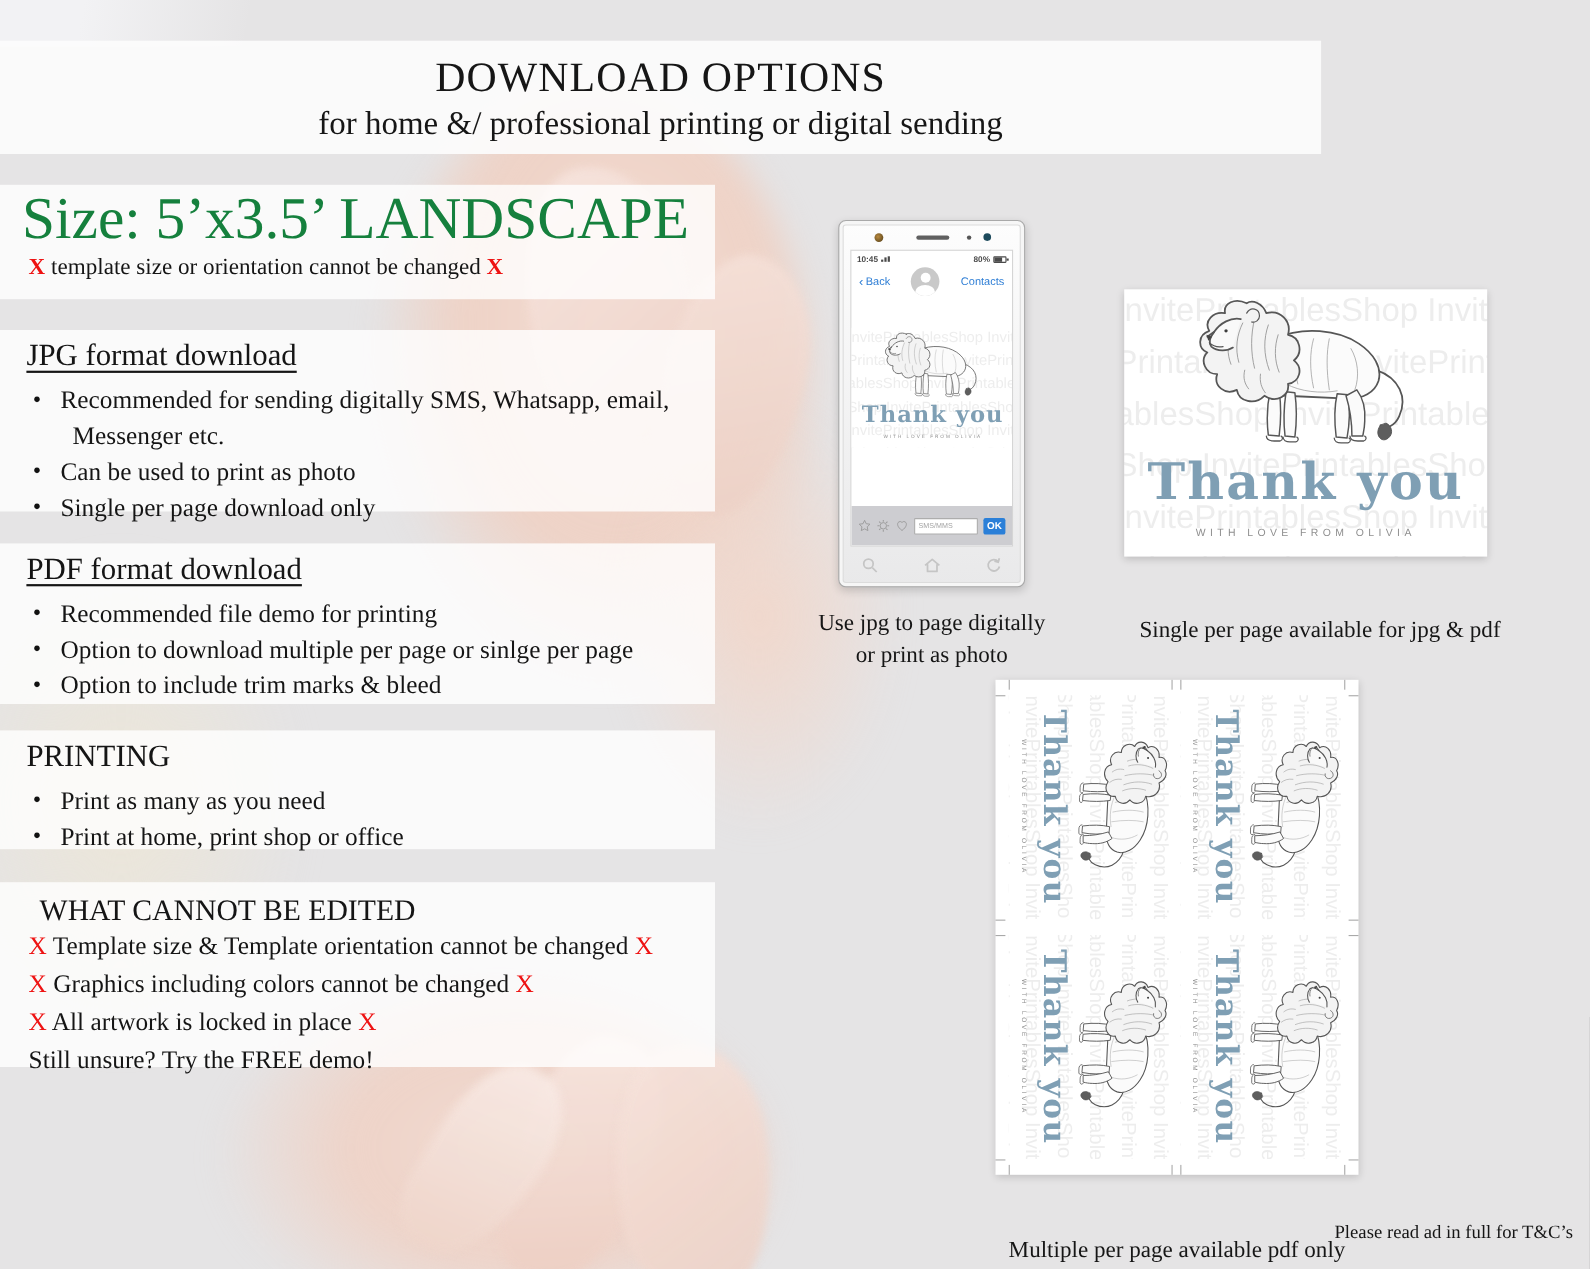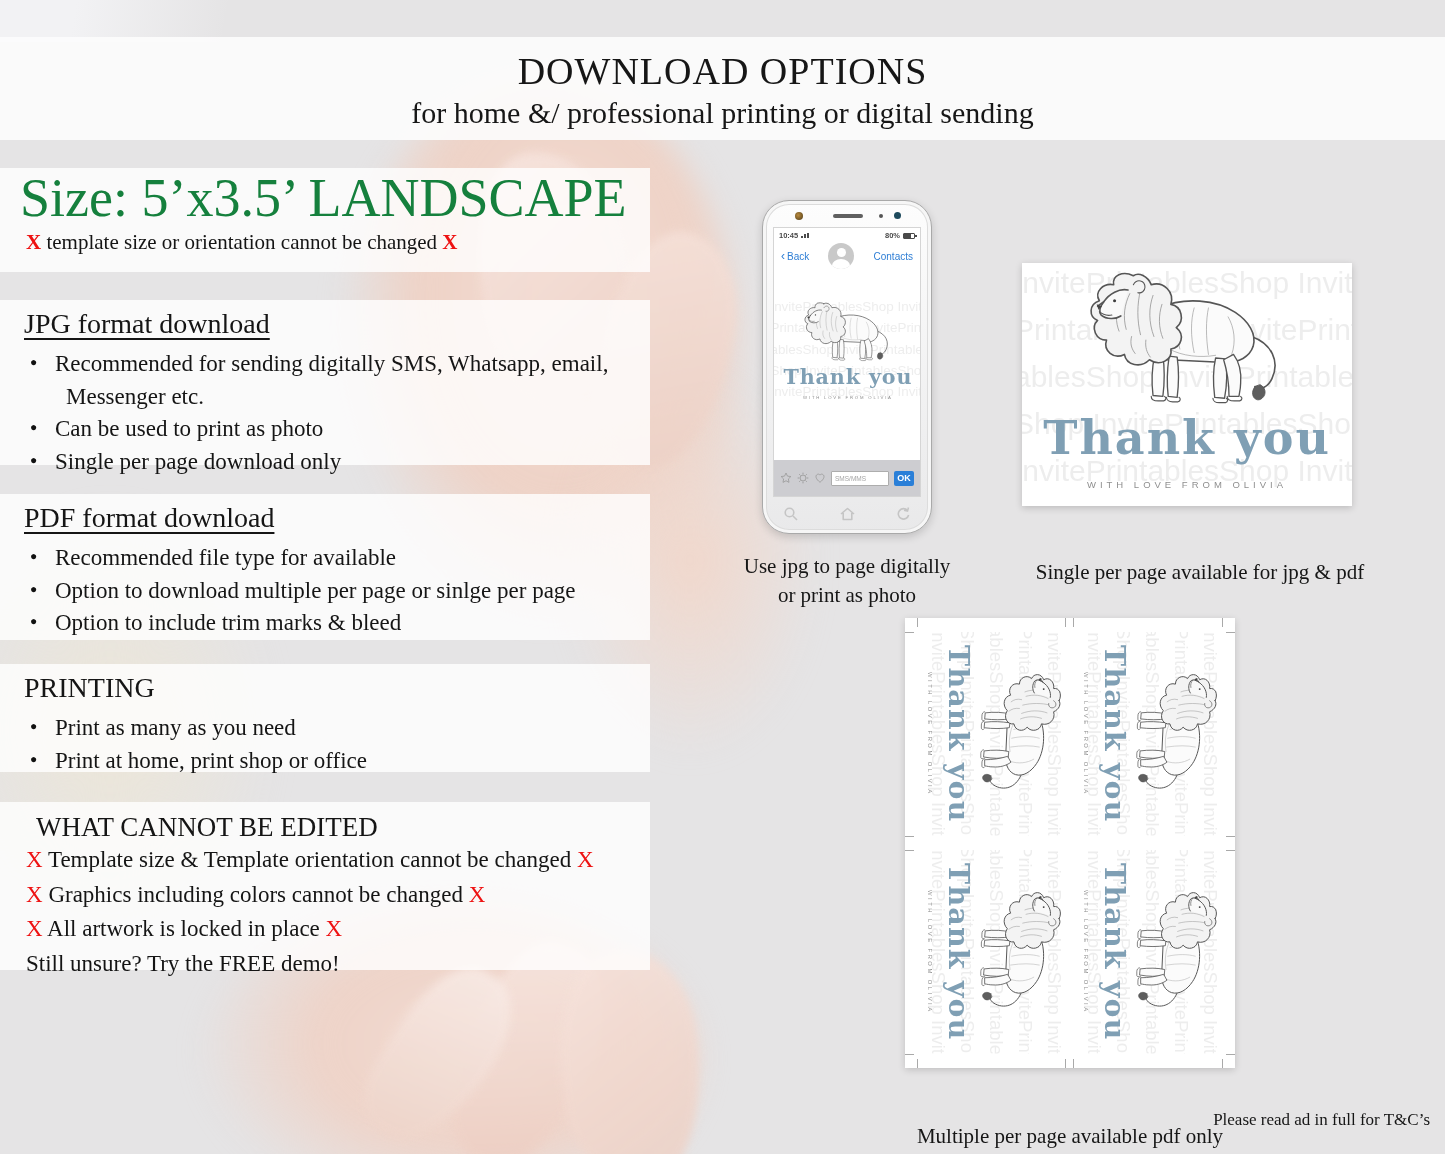--- a/index.html
+++ b/index.html
@@ -31,21 +31,21 @@
   .p4{left:480px; top:150px; width:150px; height:260px; transform:rotate(-14deg);
       border-radius:50% 50% 45% 55%/60% 40% 60% 40%;
       background:linear-gradient(150deg,#f8e7e1,#edd0c5);}
   .p5{left:600px; top:230px; width:130px; height:240px; transform:rotate(10deg);
       border-radius:50% 50% 50% 50%/62% 38% 62% 38%;
       background:linear-gradient(160deg,#f6e2da,#ecd0c5);}
   .corner{position:absolute; left:0; top:0; width:300px; height:42px;
       background:linear-gradient(100deg,#f2f2f4 25%, rgba(242,242,244,0) 75%);}
 
   
-  .band-title{position:absolute; left:0; top:37px; width:1445px; height:103px;
+  .band-title{position:absolute; left:0; top:37px; width:1201px; height:103px;
       background:rgba(252,252,252,.93);}
   .strip{position:absolute; left:0; width:650px; background:rgba(255,255,255,.8);}
   .s-size{top:168px; height:104px;}
   .s-jpg{top:300px; height:165px;}
   .s-pdf{top:494px; height:146px;}
   .s-print{top:664px; height:108px;}
   .s-edit{top:802px; height:168px;}
 
   
   .h-title{font-size:38px; text-align:center; letter-spacing:1px; margin-top:12px; color:#161616;}
@@ -78,21 +78,21 @@
       color:rgba(130,130,130,.14); word-break:break-all; overflow:hidden;}
   .lion{position:absolute; left:50%; transform:translateX(-50%); top:2px; width:240px; height:152px;}
   .ctitle{position:absolute; top:148px; width:100%; text-align:center;
       font-family:"DejaVu Serif",serif; font-weight:bold; font-size:46px;
       letter-spacing:2px; color:#7f9fb4;}
   .csub{position:absolute; top:216px; width:100%; text-align:center;
       font-family:"Liberation Sans",sans-serif; font-size:9.5px; letter-spacing:4px; color:#8f8f8f;}
   .single-card{position:absolute; left:1022px; top:263px; box-shadow:0 2px 7px rgba(0,0,0,.18);}
 
   
-  .phone{position:absolute; left:762px; top:200px; width:170px; height:334px; border-radius:27px;
+  .phone{position:absolute; left:762px; top:200px; width:170px; height:334px; border-radius:7px;
       background:linear-gradient(180deg,#fdfdfd,#e9e9ea);
       border:1px solid #a9a9a9;
       box-shadow:inset 0 0 0 3px #f6f6f6, inset 0 0 0 4px #dcdcdc, 0 3px 8px rgba(0,0,0,.16);}
   .cam{position:absolute; left:32px; top:11px; width:8px; height:8px; border-radius:50%;
       background:radial-gradient(circle at 40% 40%, #b98a3e, #4d3a16); }
   .spk{position:absolute; left:70px; top:13px; width:30px; height:4px; border-radius:3px; background:#606060;}
   .dotA{position:absolute; right:48px; top:13px; width:4px; height:4px; border-radius:50%; background:#555;}
   .dotB{position:absolute; right:30px; top:11px; width:7px; height:7px; border-radius:50%; background:#1d4a5c;}
   .screen{position:absolute; left:10px; top:26px; width:148px; height:270px; background:#fff;
       border:1px solid #d5d5d5; overflow:hidden;}
@@ -219,21 +219,21 @@
       <li>Recommended for sending digitally SMS, Whatsapp, email,</li>
       <li class="cont">Messenger etc.</li>
       <li>Can be used to print as photo</li>
       <li>Single per page download only</li>
     </ul>
   </div>
 
   <div class="strip s-pdf">
     <div class="sec-h u">PDF format download</div>
     <ul class="bullets">
-      <li>Recommended file type for available</li>
+      <li>Recommended file demo for printing</li>
       <li>Option to download multiple per page or sinlge per page</li>
       <li>Option to include trim marks &amp; bleed</li>
     </ul>
   </div>
 
   <div class="strip s-print">
     <div class="sec-h">PRINTING</div>
     <ul class="bullets">
       <li>Print as many as you need</li>
       <li>Print at home, print shop or office</li>

